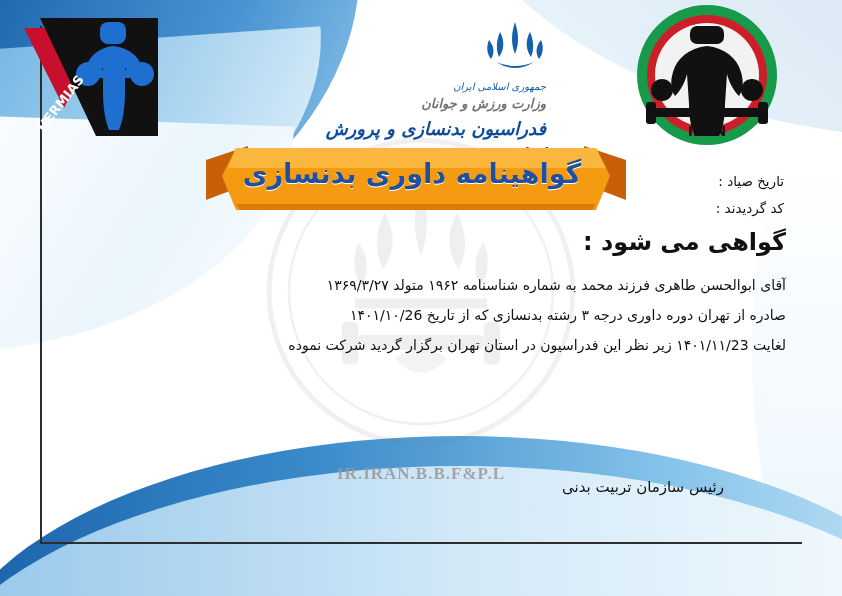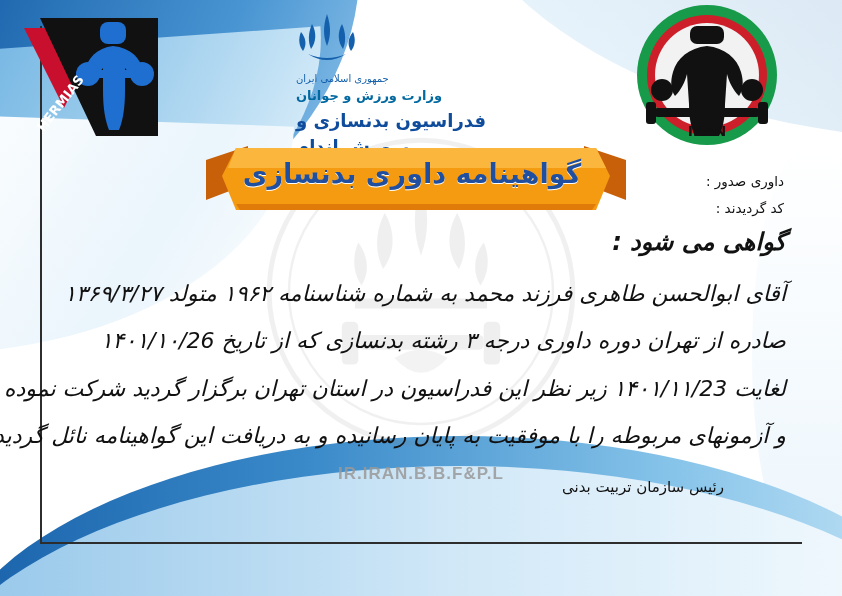--- a/index.html
+++ b/index.html
@@ -79,43 +79,43 @@
   .watermark{
     position:absolute;
     left:50%;top:292px;transform:translate(-50%,-50%);
     width:330px;height:330px;
     opacity:.10;
     pointer-events:none;
   }
   .wm-text{
     position:absolute;
     left:50%;top:464px;transform:translateX(-50%);
-    font-family:Liberation Sans, sans-serif;
+    font-family:Liberation Serif, serif;
     font-size:17px;font-weight:bold;letter-spacing:1px;
     color:#9a9a9a;opacity:.85;
     direction:ltr;
     pointer-events:none;
   }
 
   
   .logo-hermias{
     position:absolute;left:18px;top:8px;width:150px;height:146px;
   }
   .logo-ministry{
-    position:absolute;left:50%;top:10px;transform:translateX(-50%);
-    width:250px;text-align:left;
+    position:absolute;left:50%;top:18px;transform:translateX(-50%);
+    width:250px;text-align:right;font-style:italic;
   }
   .ministry-lines{
     margin-top:2px;
     color:#12489c;
     font-family:"DejaVu Sans", sans-serif;
     line-height:1.45;
   }
   .ml-1{font-size:10px;color:#1560ad;}
-  .ml-2{font-size:13px;font-weight:bold;color:#0369a1;}
+  .ml-2{font-size:13px;font-weight:bold;color:#737373;}
   .ml-3{font-size:18px;font-weight:bold;color:#0f4c9c;margin-top:3px;}
   .logo-iran{
     position:absolute;right:60px;top:4px;width:150px;height:146px;
   }
 
   
   .ribbon-wrap{
     position:absolute;left:196px;top:138px;width:440px;height:88px;
   }
   .ribbon-title{
@@ -134,28 +134,27 @@
     font-size:13.5px;color:#111;
     line-height:2.0;
   }
 
   
   .cert-body{
     position:absolute;
     right:56px;left:60px;top:228px;
     text-align:right;
     color:#111;
-    font-style:italic;
   }
   .certify-line{
     font-size:24px;font-weight:bold;color:#111;
     margin:0 0 14px 0;
   }
   .para-line{
-    font-size:22px;
+    font-size:14px;
     line-height:2.15;
     white-space:nowrap;
     color:#111;
     text-align:right;
   }
 
   
   .signatures{
     position:absolute;left:64px;right:64px;top:478px;
     display:flex;flex-direction:row;justify-content:flex-start;
@@ -257,35 +256,34 @@
       <path d="M430 22 L388 8 L388 46 L430 62 Z" fill="#c8600a"></path>
       <path d="M40 10 H400 L414 38 L400 72 H40 L26 38 Z" fill="#f59b12"></path>
       <path d="M40 10 H400 L410 30 H32 Z" fill="#fbb63d"></path>
       <path d="M40 66 H400 L396 72 H44 Z" fill="#e07b0a"></path>
     </svg>
     <div class="ribbon-title">گواهینامه  داوری بدنسازی</div>
   </div>
 
   <div class="meta">
     <div>
-      <span>داوری صدور :</span>
+      <span>تاریخ صیاد :</span>
       <span></span>
     </div>
     <div>
       <span>کد گردیدند :</span>
       <span></span>
     </div>
   </div>
 
   <div class="cert-body">
     <div class="certify-line">گواهی می شود :</div>
     <div class="para-line">آقای ابوالحسن طاهری        فرزند  محمد   به شماره شناسنامه  ۱۹۶۲    متولد ۱۳۶۹/۳/۲۷</div>
     <div class="para-line">صادره از تهران        دوره داوری درجه  ۳   رشته بدنسازی  که از تاریخ ۱۴۰۱/۱۰/26</div>
     <div class="para-line">لغایت     ۱۴۰۱/۱۱/23  زیر نظر این فدراسیون  در استان تهران   برگزار گردید شرکت نموده</div>
-    <div class="para-line">و آزمونهای مربوطه را با موفقیت به پایان رسانیده و به دریافت این گواهینامه نائل گردیدند .</div>
   </div>
 
   <div class="signatures">
     <div class="sig-col sig-left-offset">
       <div class="sig-role">رئیس سازمان تربیت بدنی</div>
     </div>
   </div>
 
 </div>
 

